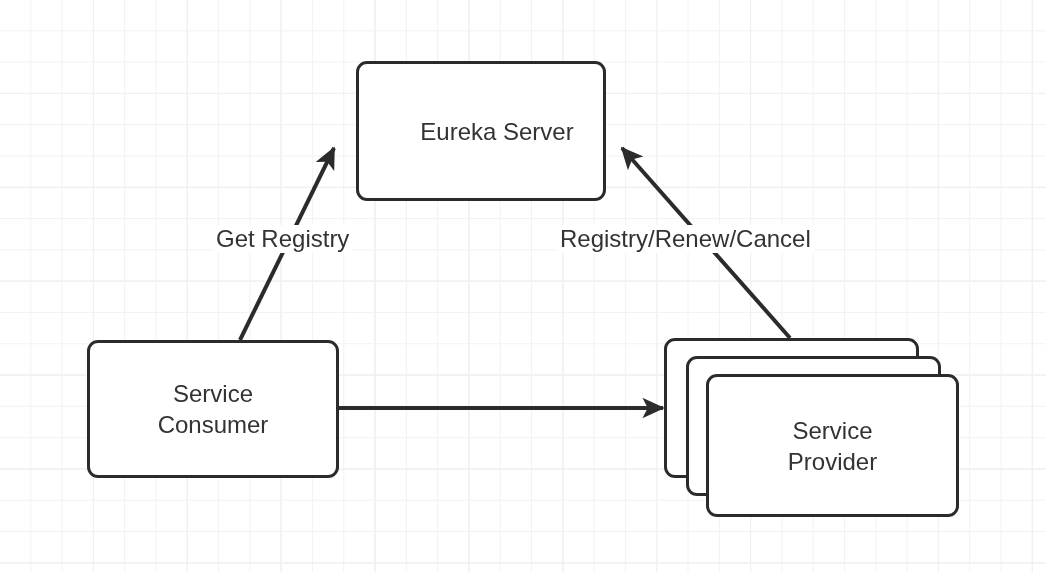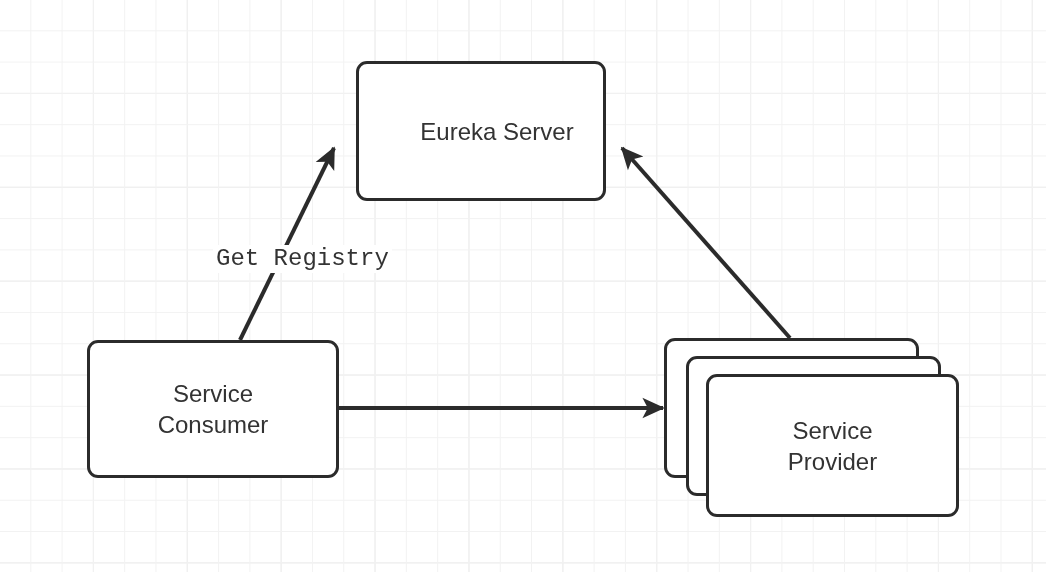--- a/index.html
+++ b/index.html
@@ -120,25 +120,24 @@
   .node-label {
     white-space: pre-line;
     pointer-events: none;
   }
 
   .edge-label {
     position: absolute;
     color: #333333;
     font-size: 24px;
     line-height: 28px;
-    font-family: Liberation Mono, monospace;
+    font-family: Liberation Sans, sans-serif;
     white-space: nowrap;
     background: #ffffff;
     padding: 0 3px;
-    margin-top: 20px;
   }
   #label-get-registry {
     left: 213px;
     top: 225px;
   }
   #label-registry-renew-cancel {
     left: 557px;
     top: 225px;
   }
   #label-remote-call {
@@ -184,15 +183,16 @@
     <div class="stack-card" id="provider-card-back"></div>
     <div class="stack-card" id="provider-card-mid"></div>
     <div class="stack-card" id="provider-card-front">
       <span class="node-label">Service
 Provider</span>
     </div>
   </div>
 
   <div class="edge-label" id="label-get-registry">Get Registry</div>
 
+  <div class="edge-label" id="label-registry-renew-cancel">Registry/Renew/Cancel</div>
 
 
 </div>
 
 </body></html>

